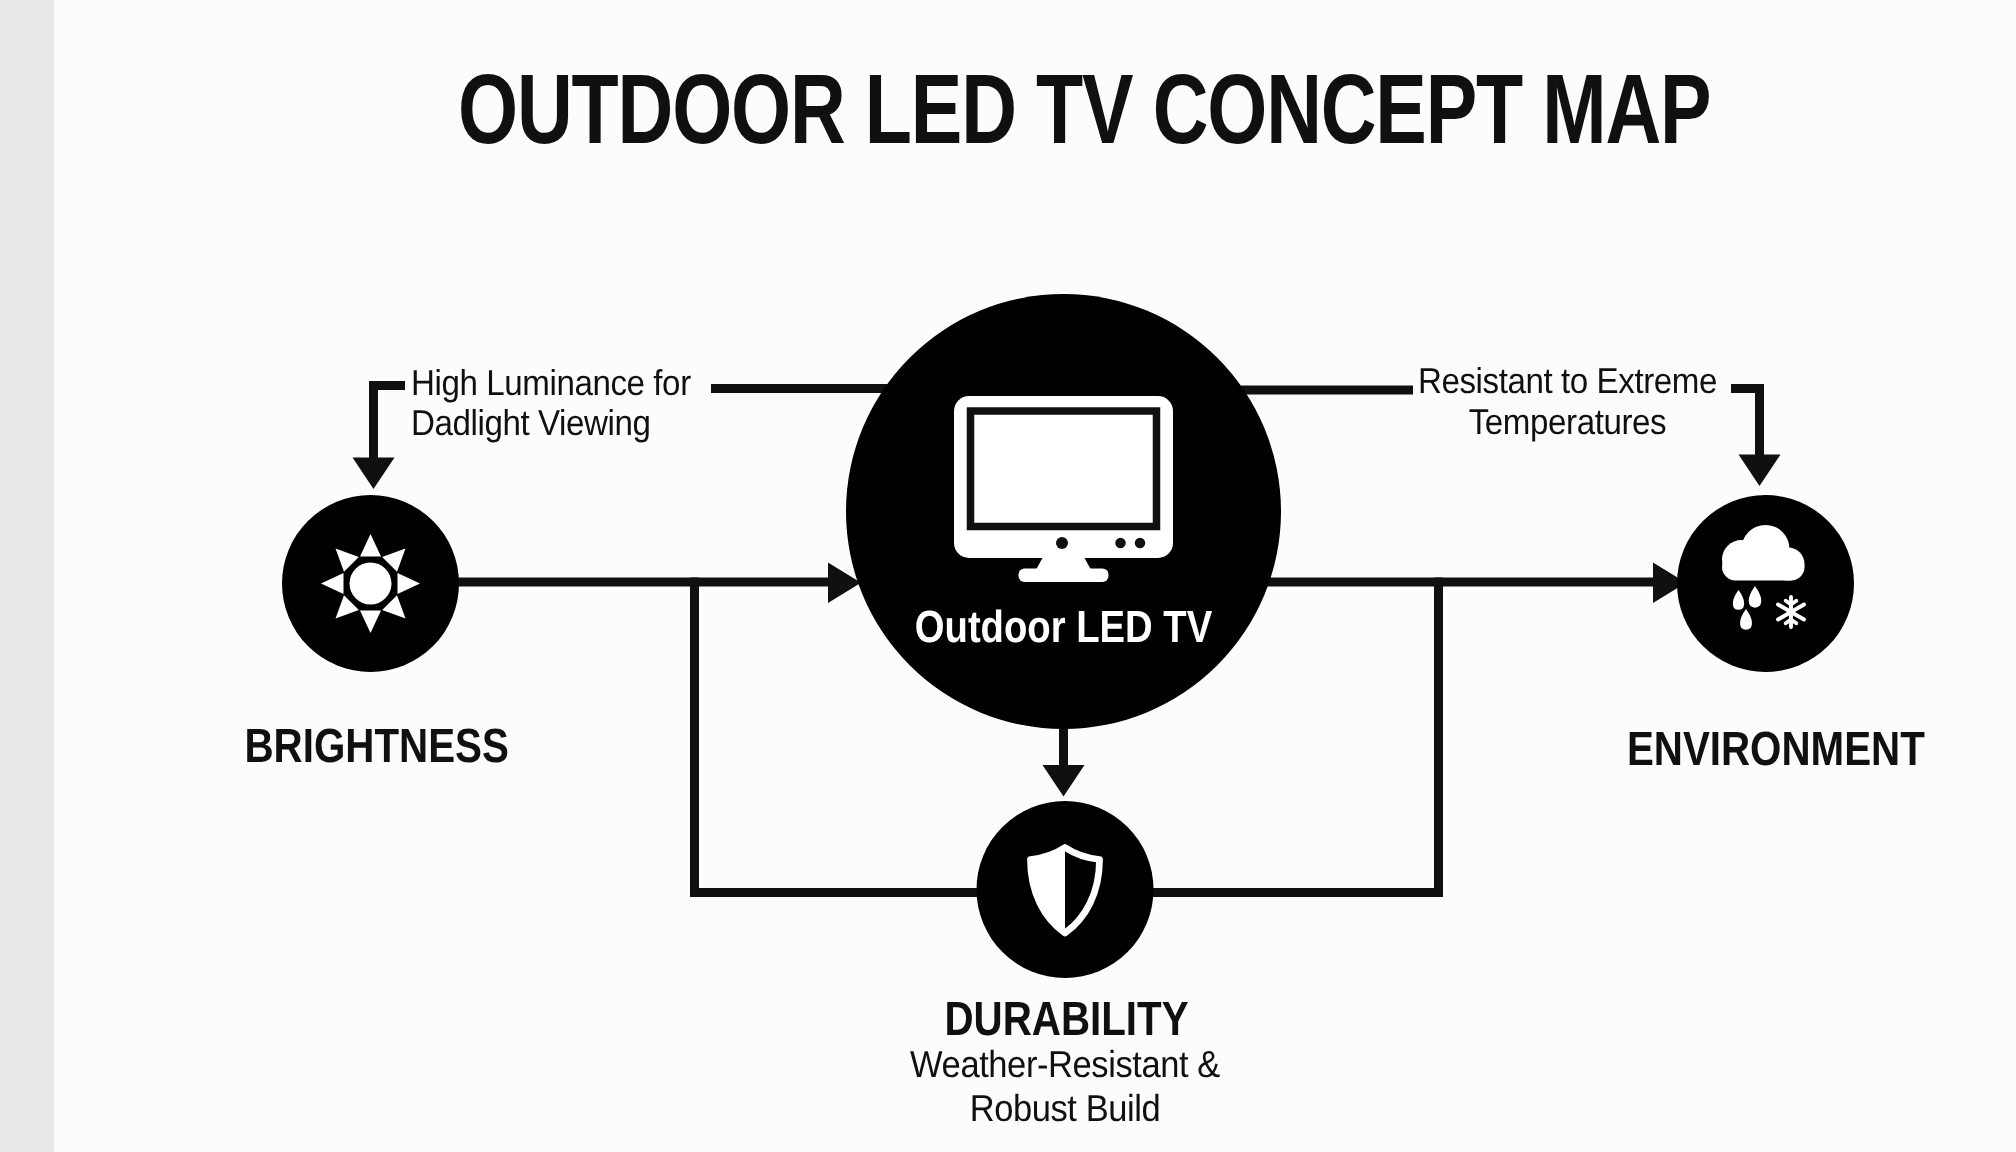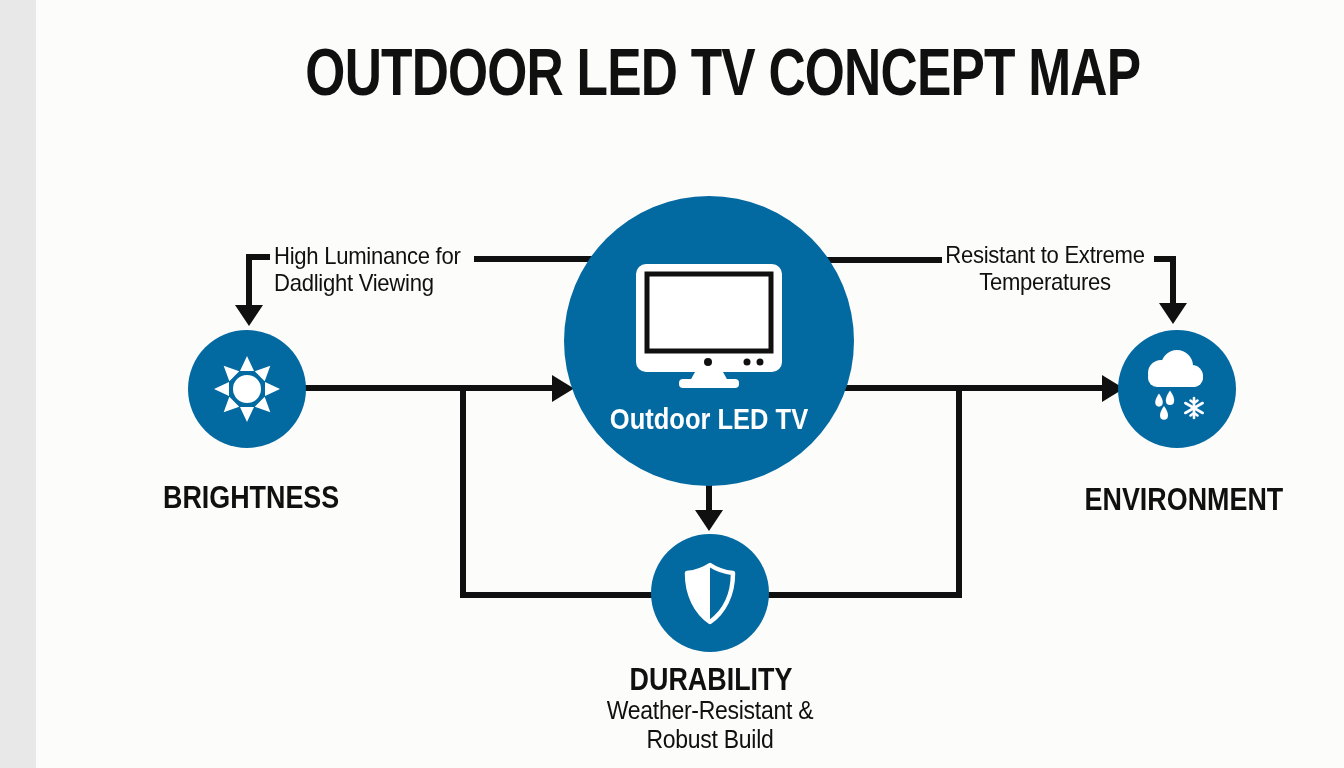--- a/index.html
+++ b/index.html
@@ -9,21 +9,21 @@
     font-family:"Liberation Sans", sans-serif; color:#101010;margin-left:36px;
   }
   .title {
     position:absolute; left:0; top:38px; width:1344px; padding-left:38px;
     box-sizing:border-box; margin:0;
     font-size:66px; line-height:68px; font-weight:bold; text-align:center;
     letter-spacing:-1px; white-space:nowrap;
     transform:scaleX(0.78); transform-origin:center top;
   }
   .connectors { position:absolute; left:0; top:0; z-index:1; }
-  .node { position:absolute; border-radius:50%; background:#0369a1; z-index:2;
+  .node { position:absolute; border-radius:50%; background:#000000; z-index:2;
           display:flex; align-items:center; justify-content:center; }
   .node-center   { left:528px; top:196px; width:290px; height:290px; display:block; }
   .node-center svg.monitor { position:absolute; left:70px; top:66px; }
   .center-label  {
     position:absolute; left:0; top:206px; width:290px; text-align:center;
     color:#ffffff; font-weight:bold; font-size:30px; white-space:nowrap;
     transform:scaleX(0.85); transform-origin:center top; letter-spacing:0px;
   }
   .node-brightness  { left:152px;  top:330px; width:118px; height:118px; }
   .node-environment { left:1082px; top:330px; width:118px; height:118px; }

